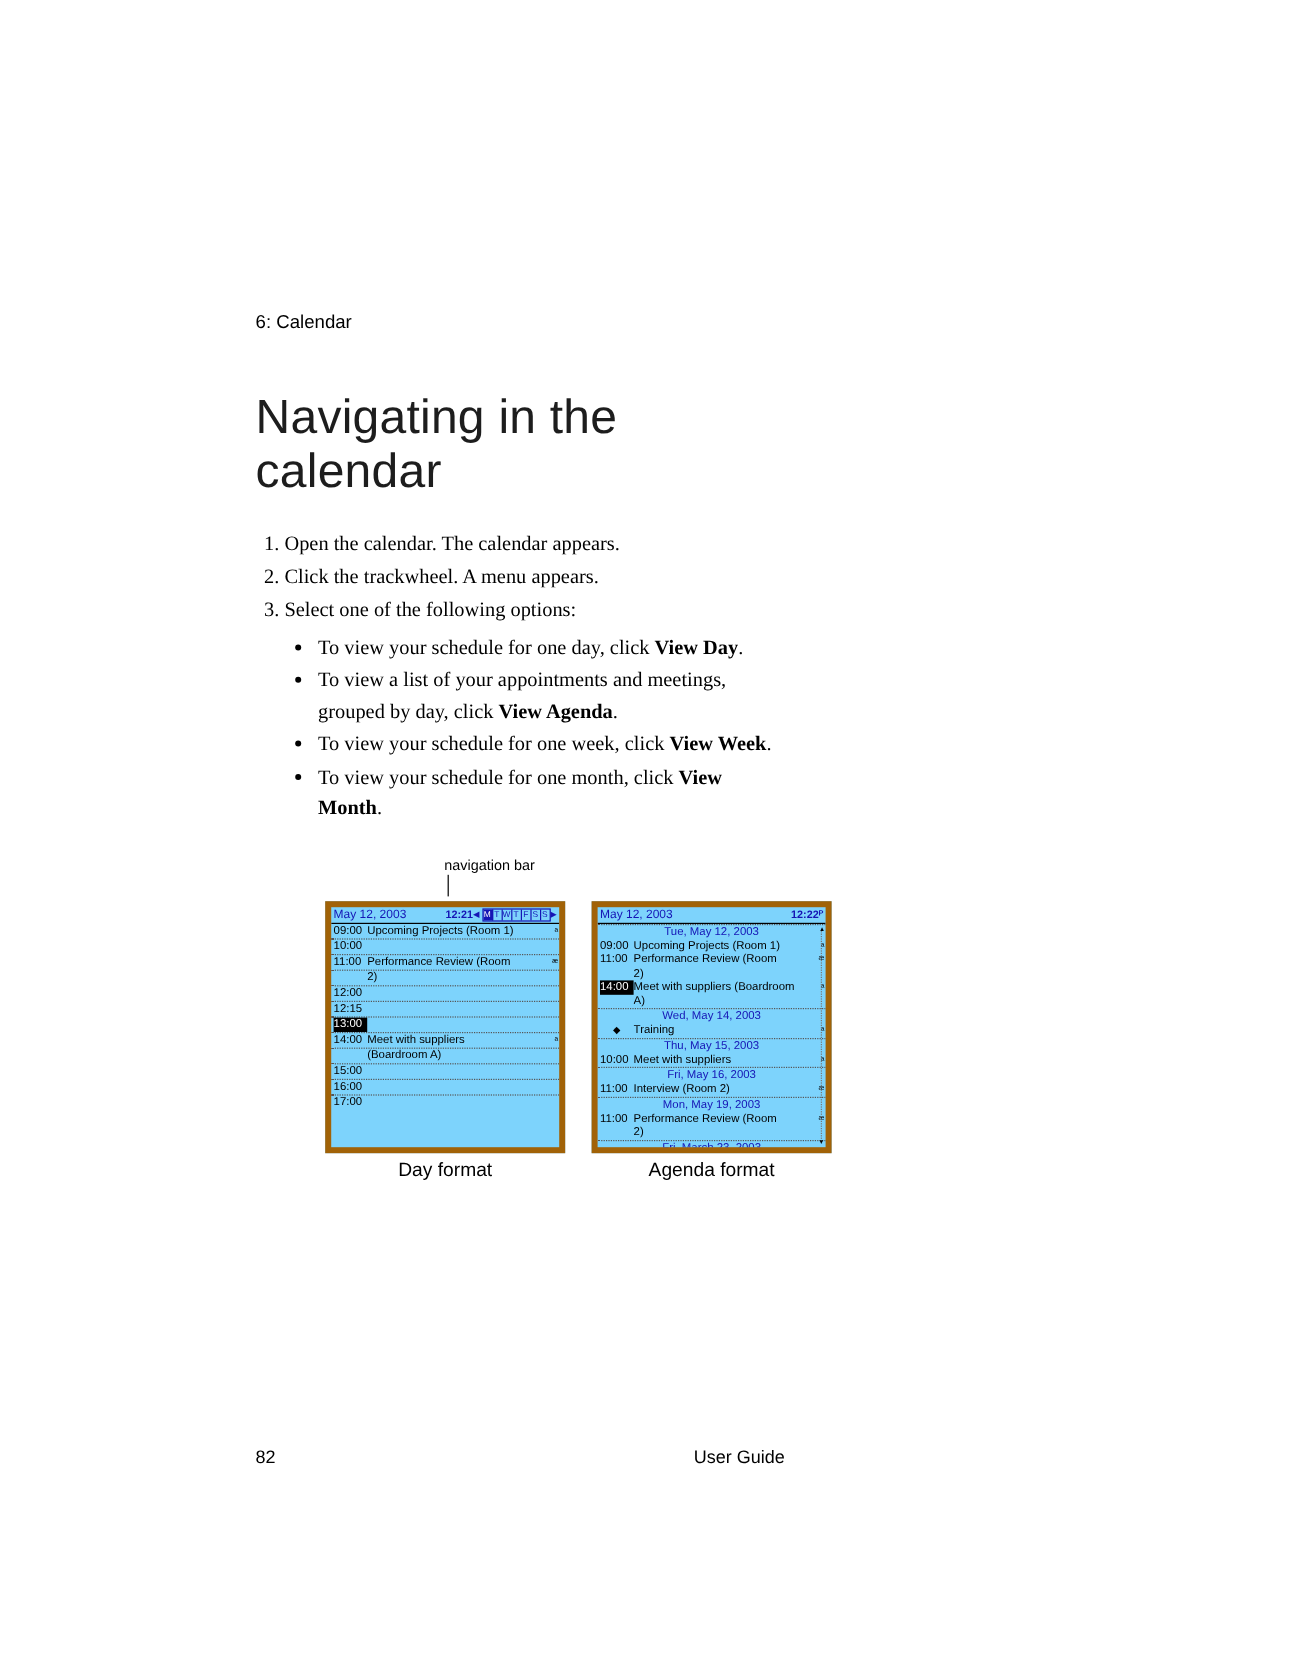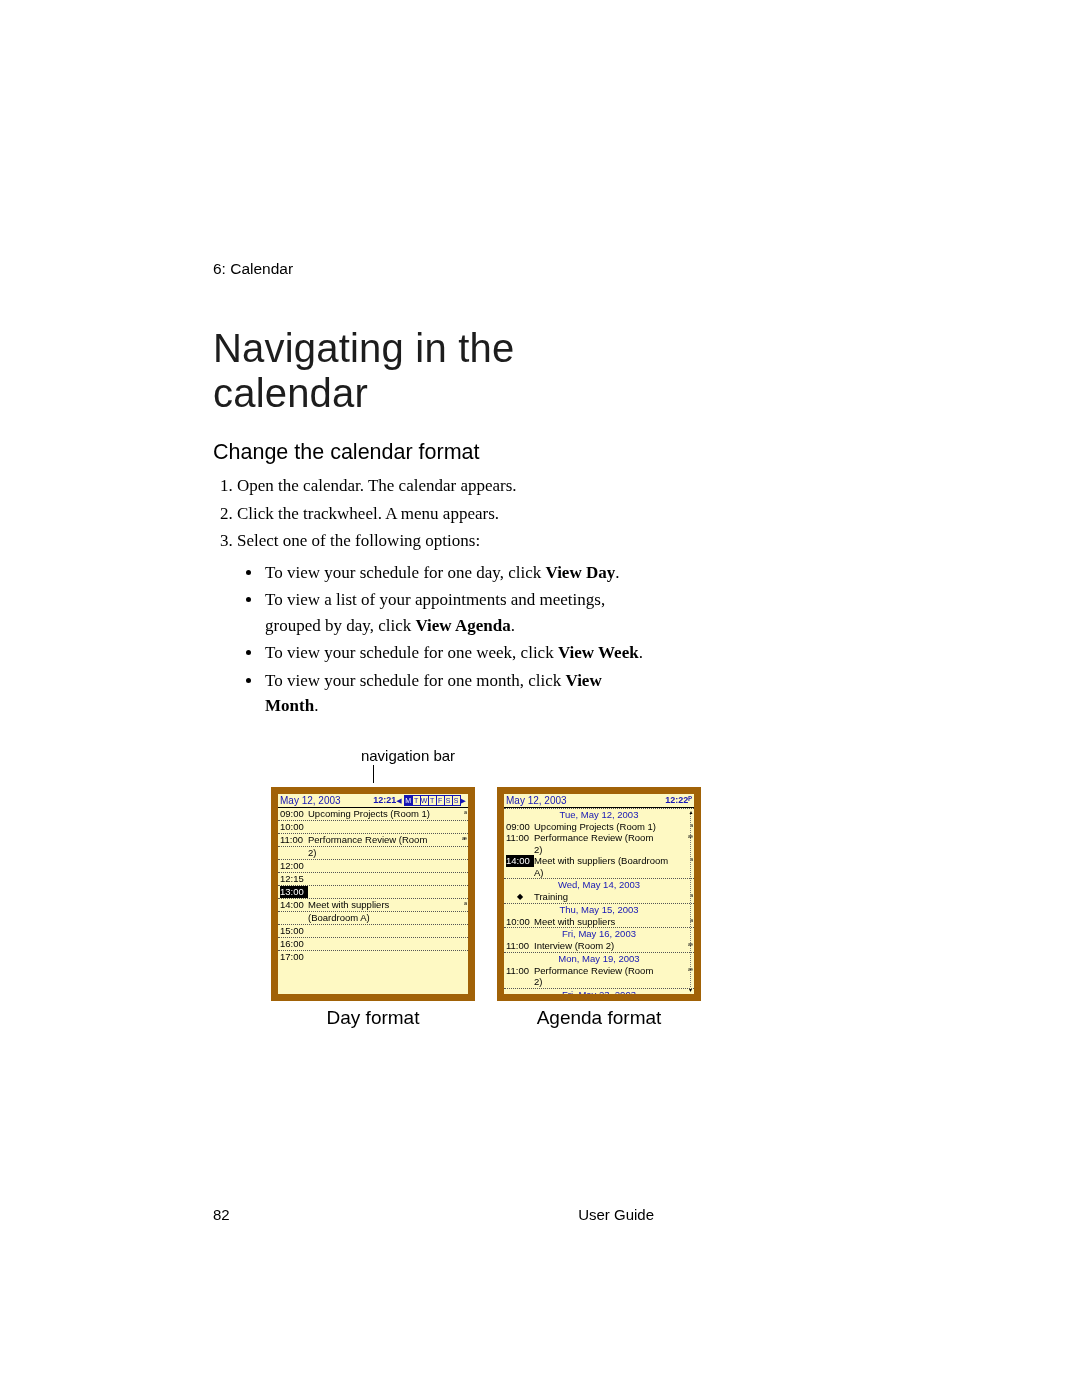--- a/index.html
+++ b/index.html
@@ -51,21 +51,21 @@
   }
   ul.bullets li { margin-bottom: 2px; padding-left: 2px; }
   .bold { font-weight: 700; }
 
   .figures {
     margin-top: 28px;
     position: relative;
   }
   .navbar-label {
     font-family: Arial, Helvetica, sans-serif;
-    font-size: 15px;
+    font-size: 12px;
     text-align: center;
     width: 190px;
     margin: 0 auto 0 auto;
   }
   .navbar-line {
     width: 1px;
     height: 18px;
     background: #000;
     margin: 1px auto 0 160px;
   }
@@ -73,22 +73,22 @@
   .screens {
     display: flex;
     gap: 22px;
     margin-top: 4px;
     margin-left: 58px;
   }
   .screen-wrap { text-align: center; }
   .screen {
     width: 190px;
     height: 200px;
-    border: 7px solid #a16207;
-    background: #fef9c3;
+    border: 5px solid #a16207;
+    background: #7dd3fc;
     font-family: Tahoma, Verdana, sans-serif;
     font-size: 10px;
     color: #000;
     text-align: left;
     position: relative;
     overflow: hidden;
   }
   .screen .hdr {
     display: flex;
     justify-content: space-between;
@@ -151,21 +151,21 @@
   .agrow .txt { flex: 1; overflow: hidden; }
   .agrow .mark { position: absolute; right: 2px; font-size: 8px; letter-spacing: -1px; }
   .agrow.sel .time { background: #000; color: #fff; }
   .diamond { font-size: 8px; display: inline-block; width: 28px; text-align: center; }
   .scrollbar { position: absolute; right: 1px; top: 14px; bottom: 1px; width: 4px; }
   .scrollbar .arrow { font-size: 6px; text-align: center; }
   .scrollbar .track { position: absolute; top: 6px; bottom: 6px; left: 1px; width: 2px; border-left: 1px dotted #777; }
 
   .caption {
     font-family: Arial, Helvetica, sans-serif;
-    font-size: 19px;
+    font-size: 16px;
     margin-top: 6px;
   }
 
   .footer {
     position: absolute;
     bottom: 174px;
     left: 213px;
     right: 270px;
     display: flex;
     justify-content: space-between;
@@ -174,21 +174,20 @@
   }
 </style>
 </head>
 <body>
 
 <div class="page">
 
   <div class="crumb">6: Calendar</div>
 
   <h1>Navigating in the calendar</h1>
-  <h2>Change the calendar format</h2>
 
   <ol class="steps">
     <li>Open the calendar. The calendar appears.</li>
     <li>Click the trackwheel. A menu appears.</li>
     <li>
       <span>Select one of the following options:</span>
       <ul class="bullets">
         <li>
           <span>To view your schedule for one day, click </span><span class="bold">View Day</span><span>.</span>
         </li>
@@ -339,21 +338,21 @@
               <div class="agenda-date">Mon, May 19, 2003</div>
               <div class="agrow">
                 <span class="time">11:00</span>
                 <span class="txt">Performance Review (Room</span>
                 <span class="mark">ᵃᵉ</span>
               </div>
               <div class="agrow">
                 <span class="time"></span>
                 <span class="txt">2)</span>
               </div>
-              <div class="agenda-date">Fri, May 23, 2003</div>
+              <div class="agenda-date">Fri, March 23, 2003</div>
             </div>
           <div class="scrollbar">
             <div class="arrow">▴</div>
             <div class="track"></div>
             <div class="arrow" style="position:absolute;bottom:0;">▾</div>
           </div>
         </div>
         <div class="caption">Agenda format</div>
       </div>
     </div>

